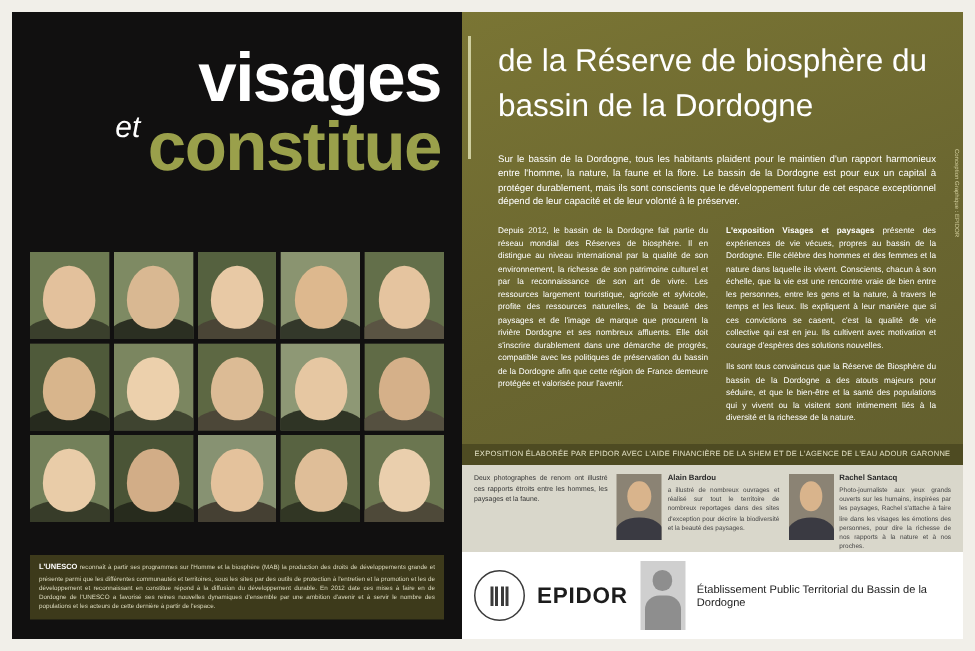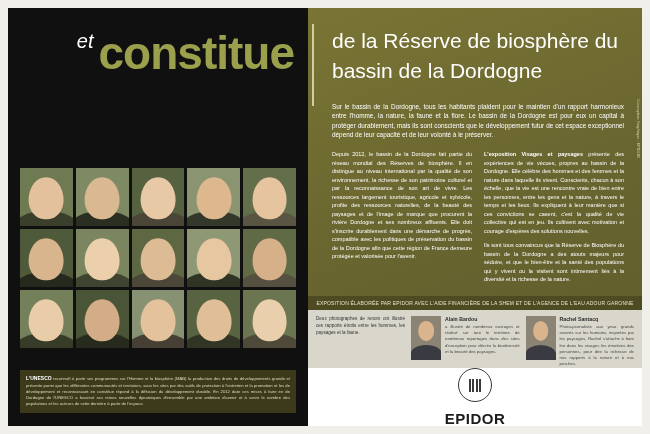--- a/index.html
+++ b/index.html
@@ -211,21 +211,20 @@
   
   .logos-bar {
     position: absolute;
     left: 300px; top: 360px;
     width: 334px; height: 58px;
     background: #ffffff;
     display: flex;
     align-items: center;
     padding: 0 8px;
     gap: 8px;
-    flex-direction: column;
   }
   .logo-ept {
     width: 34px; height: 34px;
     border: 1.4px solid #3a3a3a;
     border-radius: 50%;
     display: flex; align-items: center; justify-content: center;
     flex: 0 0 34px;
   }
   .logo-ept .cols {
     display: flex; gap: 1.5px; align-items: flex-end;
@@ -297,20 +296,21 @@
 </style>
 </head>
 <body>
 
 <div class="poster">
   <div class="inner">
 
     <div class="left-panel">
 
       <div class="title-block">
+        <span class="t-visages">visages</span>
         <span class="t-row">
           <span class="t-et">et</span><span class="t-paysages">constitue</span>
         </span>
       </div>
 
       <div class="mosaic">
         <div class="portrait">
             <div class="bg" style="background:#6d7a52"></div>
             <div class="shoulders" style="background:#3a3f2c"></div>
             <div class="face" style="background:#e3c19c"></div>
@@ -442,18 +442,19 @@
             <i></i>
             <i></i>
             <i></i>
           </span>
       </div>
       <div class="logo-epidor">EPIDOR</div>
       <div class="logo-woman">
         <div class="head"></div>
           <div class="body"></div>
       </div>
+      <div class="ept-label">Établissement Public Territorial du Bassin de la Dordogne</div>
     </div>
 
     <div class="side-credit">Conception Graphique : EPIDOR</div>
 
   </div>
 </div>
 
 </body></html>

